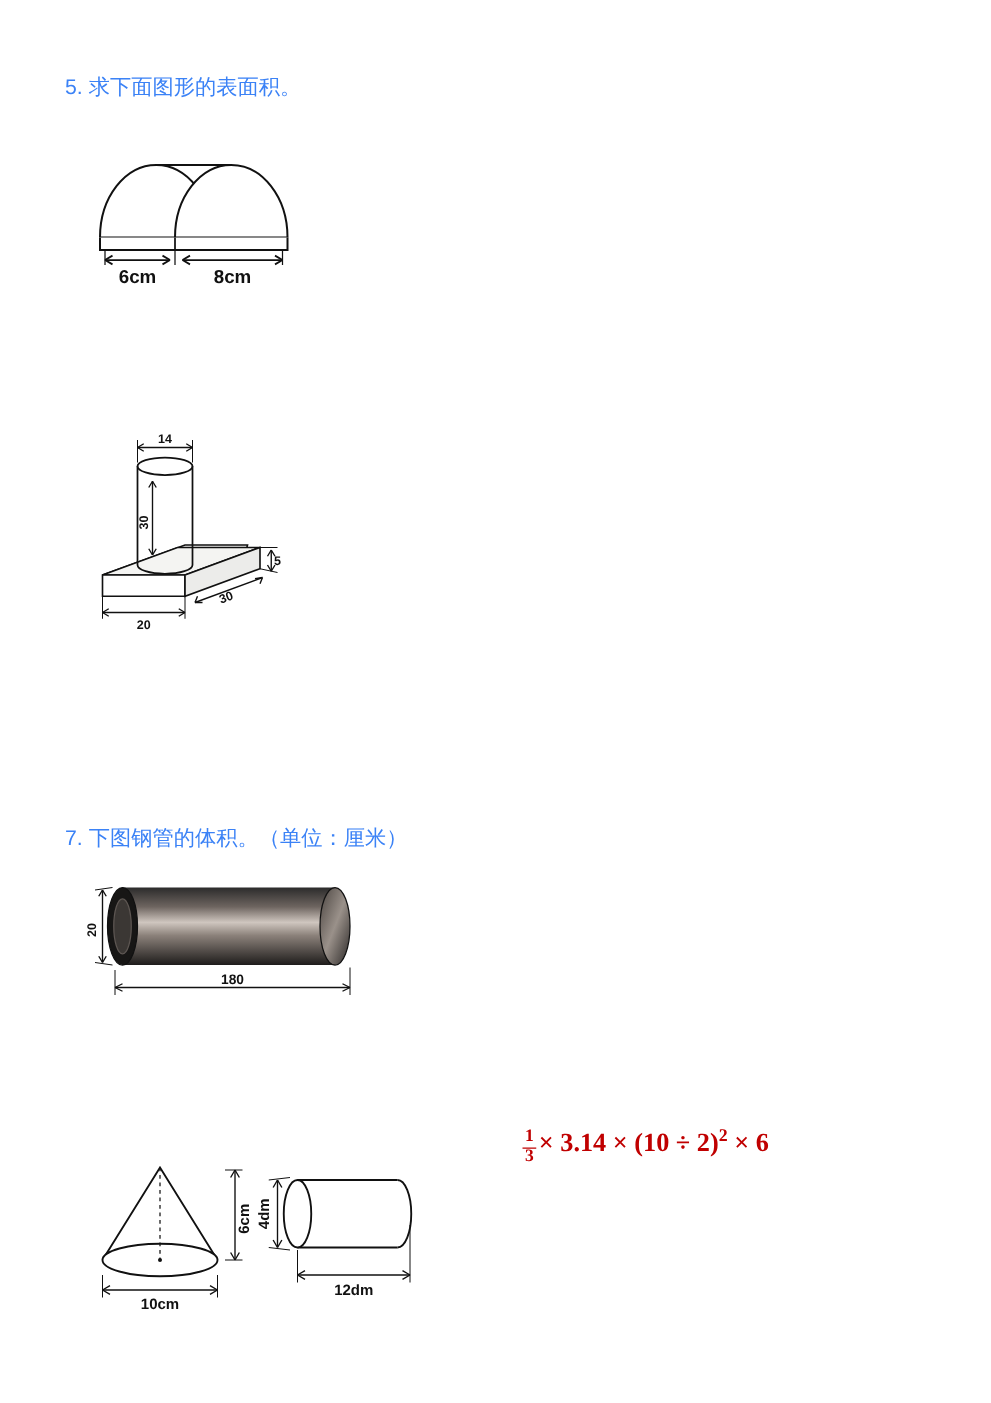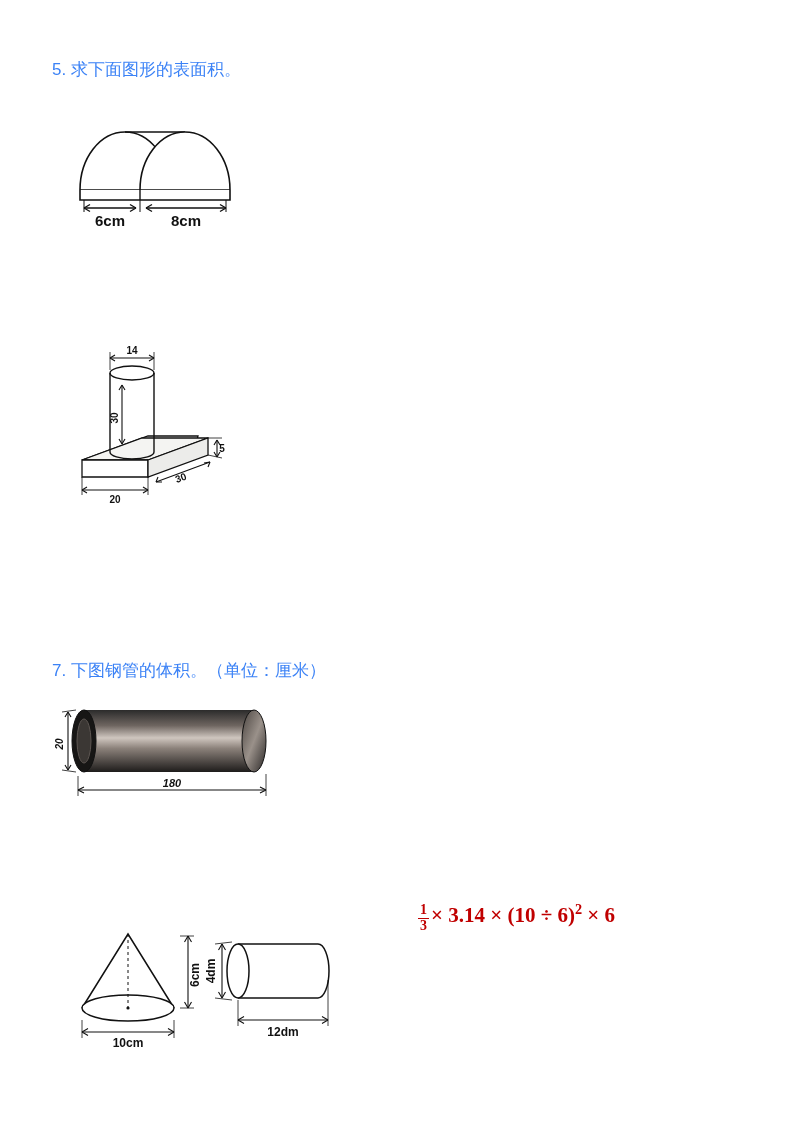--- a/index.html
+++ b/index.html
@@ -34,21 +34,21 @@
 
   .fig { position: absolute; }
 
   
   #fig5 { left: 60px; top: 108px; width: 220px; height: 130px; }
 
   
   #fig6 { left: 70px; top: 340px; width: 230px; height: 180px; }
 
   
-  #fig7 { left: 54px; top: 700px; width: 280px; height: 110px; font-style: italic; }
+  #fig7 { left: 68px; top: 700px; width: 280px; height: 110px; }
 
   
   #fig8 { left: 60px; top: 920px; width: 290px; height: 130px; }
 
   .formula {
     position: absolute;
     left: 418px;
     top: 901px;
     color: #c00000;
     font-family: "Liberation Serif", serif;
@@ -219,21 +219,21 @@
       </g>
       <text x="118" y="87" text-anchor="middle" font-size="11" fill="#111" class="lbl">180</text>
     </svg>
   </div>
 
 
   <div class="formula">
     <span class="frac">
       <span class="num">1</span>
       <span class="den">3</span>
-    </span><span>× 3.14 × (10 ÷ 6)</span><span class="sup">2</span> <span>× 6</span>
+    </span><span>× 3.14 × (10 ÷ 2)</span><span class="sup">2</span> <span>× 6</span>
   </div>
 
   <div class="fig" id="fig8">
     <svg width="290" height="130" viewBox="0 0 290 130">
 
       <g stroke="#111" stroke-width="1.5" fill="#ffffff">
         <path d="M 22 88 L 68 14 L 114 88"></path>
         <ellipse cx="68" cy="88" rx="46" ry="13"></ellipse>
       </g>
 

